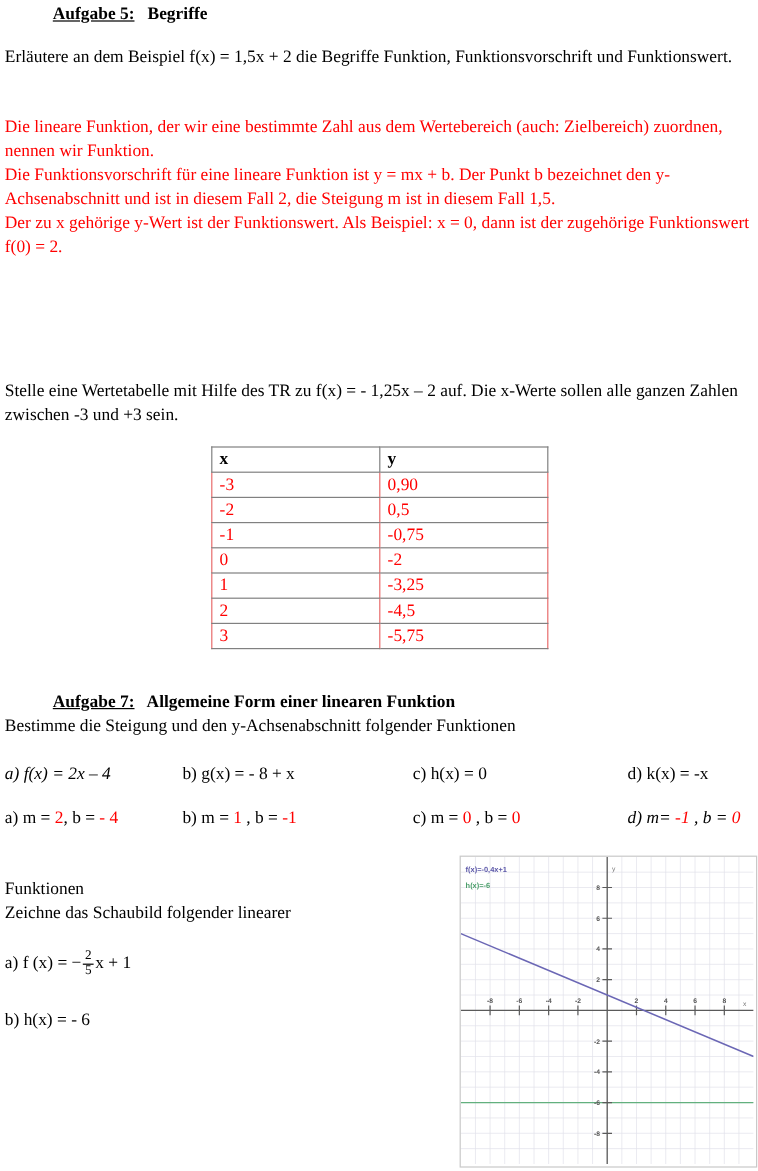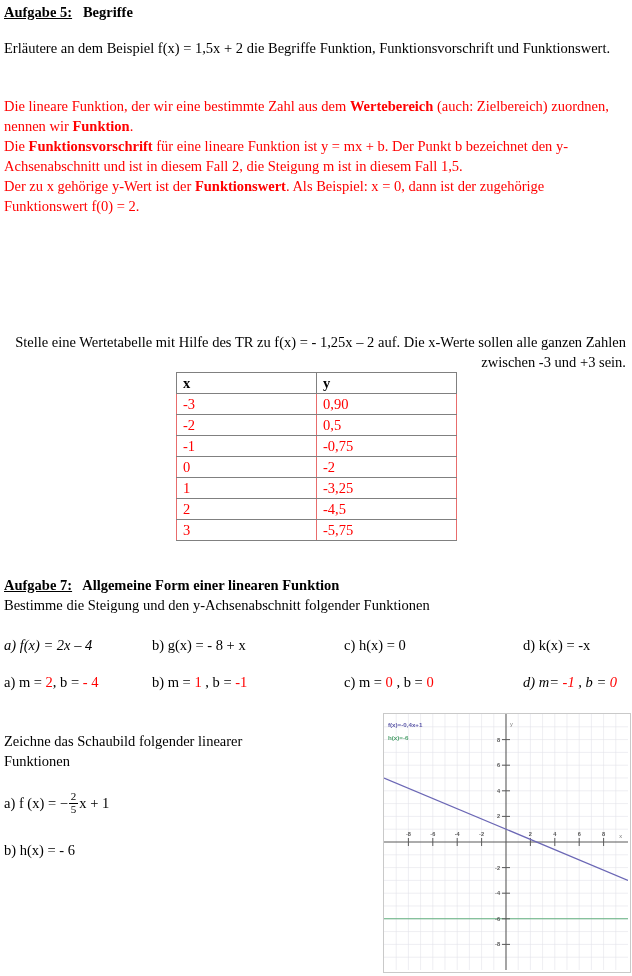--- a/index.html
+++ b/index.html
@@ -22,28 +22,28 @@
     padding: 0;
   }
   .blk { position: absolute; }
 
   .h-task {
     font-weight: bold;
     font-size: 14.5px;
     line-height: 17px;
     white-space: nowrap;
   }
-  .h-task .u { text-decoration: underline; }
+  .h-task .u { text-decoration: underline; margin-left: 40px; }
 
   .body-txt {
     font-size: 14.5px;
     line-height: 20px;
   }
   .red { color: #ff0000; }
-  .b { font-weight: bold; text-align: center; }
+  .b { font-weight: normal; text-align: center; }
 
   
   table.wt {
     border-collapse: collapse;
     font-size: 14.5px;
     table-layout: fixed;
   }
   table.wt td {
     border: 1px solid #808080;
     padding: 1px 0 1px 6px;
@@ -110,21 +110,21 @@
     </div>
     <div>
       <span>Die </span><span class="b">Funktionsvorschrift</span><span> für eine lineare Funktion ist y = mx + b. Der Punkt b bezeichnet den y-Achsenabschnitt und ist in diesem Fall 2, die Steigung m ist in diesem Fall 1,5.</span>
     </div>
     <div>
       <span>Der zu x gehörige y-Wert ist der </span><span class="b">Funktionswert</span><span>. Als Beispiel: x = 0, dann ist der zugehörige Funktionswert f(0) = 2.</span>
     </div>
   </div>
 
 
-  <div class="blk body-txt" style="left:4px; top:332px; width:622px;text-align:right;">Stelle eine Wertetabelle mit Hilfe des TR zu f(x) = - 1,25x – 2 auf. Die x-Werte sollen alle ganzen Zahlen zwischen -3 und +3 sein.</div>
+  <div class="blk body-txt" style="left:4px; top:316px; width:622px;">Stelle eine Wertetabelle mit Hilfe des TR zu f(x) = - 1,25x – 2 auf. Die x-Werte sollen alle ganzen Zahlen zwischen -3 und +3 sein.</div>
 
   <div class="blk" style="left:176px; top:372px;">
     <table class="wt">
       <tbody>
         <tr class="hdr">
           <td class="c1">x</td>
           <td class="c2">y</td>
         </tr>
         <tr class="val">
           <td class="c1">-3</td>
@@ -179,22 +179,22 @@
   </div>
   <div class="blk body-txt col-c" style="top:672px;">
     <span>c) m = </span><span class="red">0</span><span> , b = </span><span class="red">0</span>
   </div>
   <div class="blk body-txt col-d" style="top:672px;font-style:italic;">
     <span>d) m= </span><span class="red">-1</span><span> , b = </span><span class="red">0</span>
   </div>
 
 
   <div class="blk body-txt" style="left:4px; top:731px; width:340px;">
+    <div>Funktionen</div>
     <div>Zeichne das Schaubild folgender linearer</div>
-    <div>Funktionen</div>
   </div>
 
   <div class="blk body-txt" style="left:4px; top:791px;">
     <span>a) f (x) = −</span><span class="frac"><span class="num">2</span><span class="den">5</span></span><span>x + 1</span>
   </div>
 
   <div class="blk body-txt" style="left:4px; top:840px;">b) h(x) = - 6</div>
 
   <div class="graph-wrap">
     <svg width="244" height="256" viewBox="0 0 244 256">

